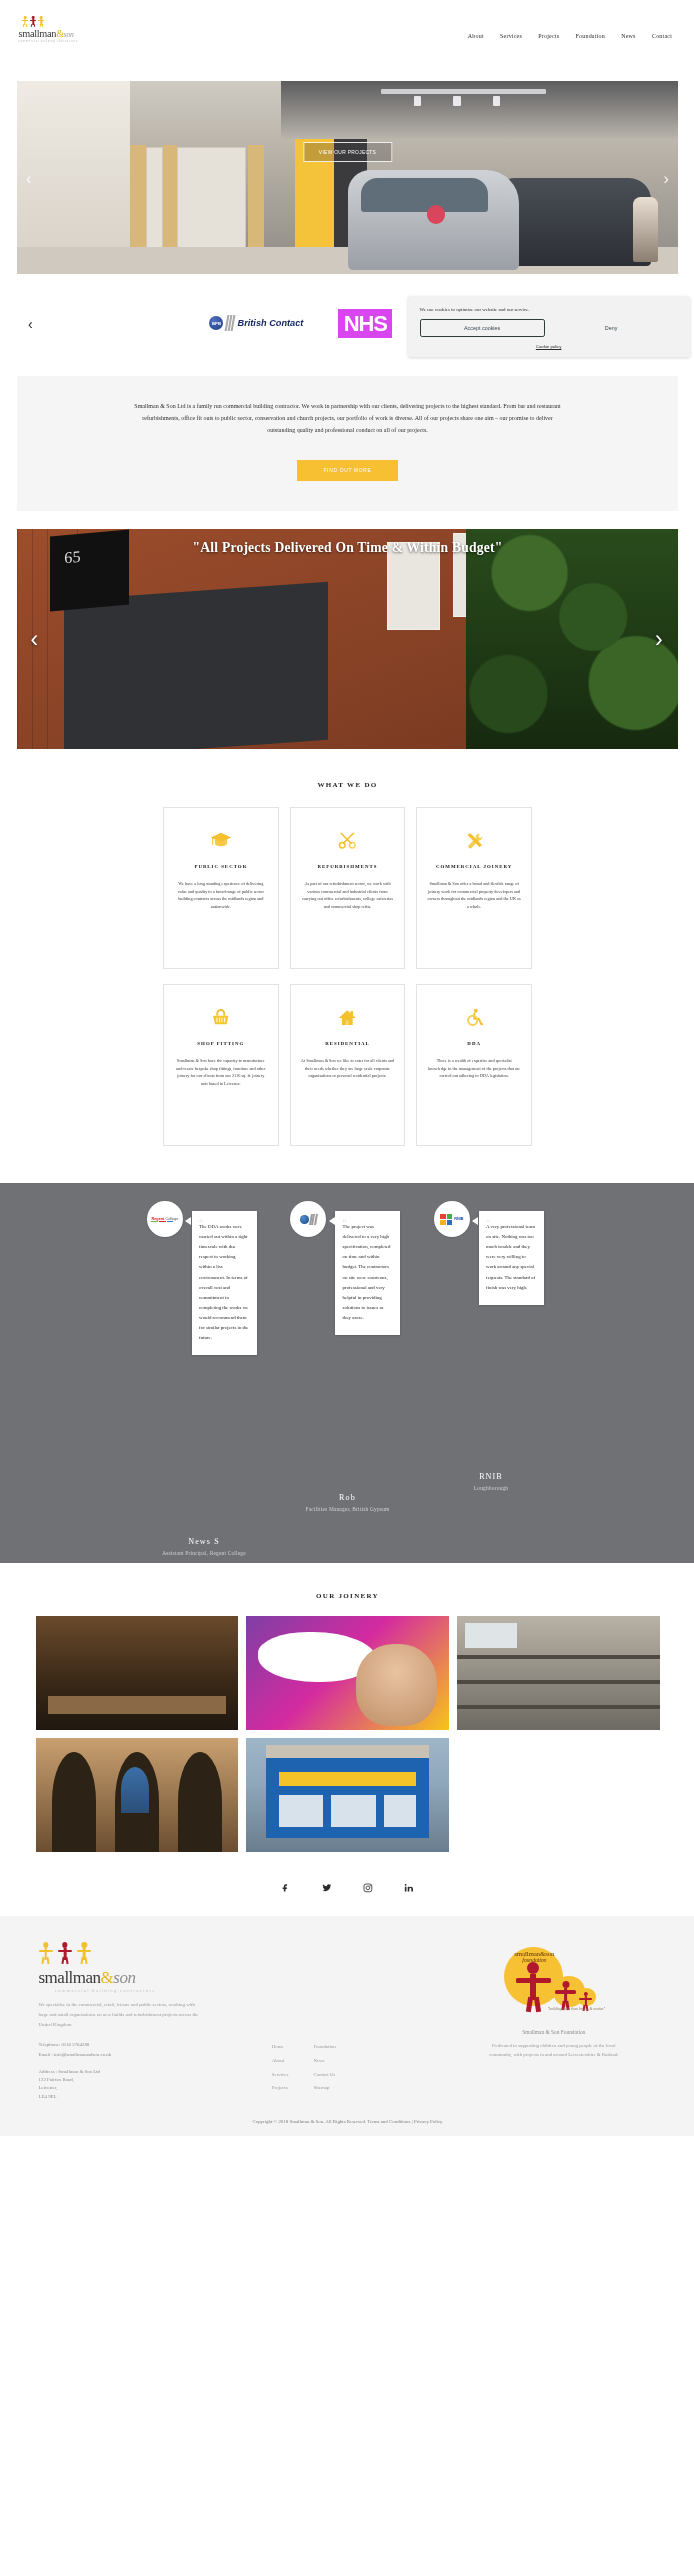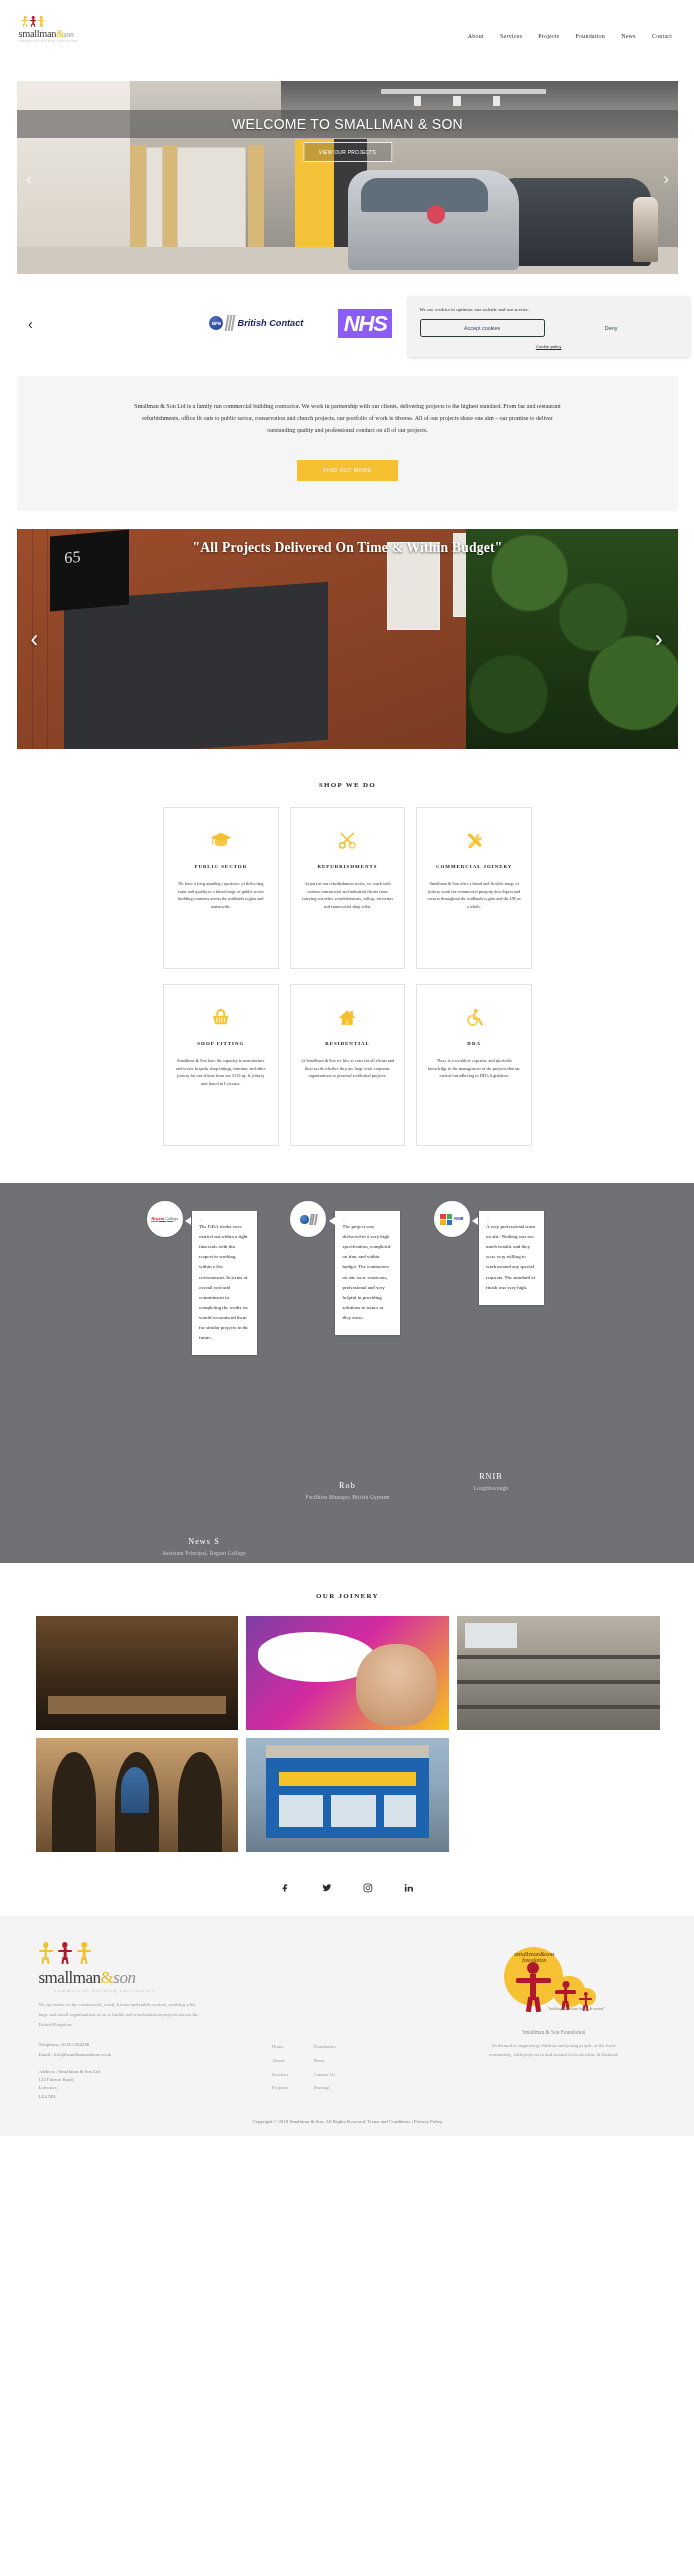--- a/index.html
+++ b/index.html
@@ -104,21 +104,21 @@
   }
   .clients .carousel-arrow.left{left:28px;}
   .clients .carousel-arrow.right{right:28px;}
   .client-logo{height:33px;display:flex;align-items:center;justify-content:center;}
   .bg-logo{display:flex;align-items:center;gap:2.2px;}
   .bg-logo .globe{width:14px;height:14px;border-radius:50%;background:radial-gradient(circle at 35% 32%, #4e6fc0, #1e3d84);display:flex;align-items:center;justify-content:center;}
   .bg-logo .globe span{color:#fff;font-size:4.3px;font-family:"Liberation Sans",sans-serif;font-weight:bold;}
   .bg-logo .bars{display:flex;gap:1.1px;margin-left:0.5px;}
   .bg-logo .bars i{display:block;width:1.6px;height:16.3px;background:#a8a8a8;transform:skewX(-10deg);}
   .bg-logo .bg-name{font-family:"Liberation Sans",sans-serif;font-weight:bold;font-style:italic;font-size:9.2px;color:#13255e;margin-left:2.2px;}
-  .nhs-logo{background:#8b5cf6;color:#fff;font-family:"Liberation Sans",sans-serif;font-weight:bold;font-style:italic;font-size:22px;padding:1.1px 5.4px;letter-spacing:-1.1px;}
+  .nhs-logo{background:#d946ef;color:#fff;font-family:"Liberation Sans",sans-serif;font-weight:bold;font-size:22px;padding:1.1px 5.4px;letter-spacing:-1.1px;}
   .v-logo{display:flex;align-items:center;gap:2.2px;}
   .v-logo .vmark{width:15px;height:18.5px;border:2.2px solid #e2001a;border-radius:50%;display:flex;align-items:center;justify-content:center;}
   .v-logo .vmark i{display:block;width:4.3px;height:8.7px;background:#e2001a;border-radius:50%;}
   .v-logo .vtext{font-family:"Liberation Sans",sans-serif;font-weight:bold;font-size:12px;color:#e2001a;}
 
   
   .cookie-banner{
     position:absolute; right:5.4px; top:297px; width:282px;
     background:#f2f2f2; border-radius:2.2px; padding:9.8px 12px 8.7px;
     box-shadow:0 0.5px 3.3px rgba(0,0,0,.16); z-index:50;
@@ -388,23 +388,20 @@
       <div class="yellowwall"></div>
         <div class="darkgap"></div>
       <div class="floor"></div>
       <div class="carB"></div>
       <div class="carA">
           <div class="glass"></div>
         </div>
       <div class="badge"></div>
       <div class="person"></div>
     </div>
-    <div class="hero-band">
-      <h1 class="hero-title">WELCOME TO SMALLMAN &amp; SON</h1>
-    </div>
     <a href="#" class="hero-cta">VIEW OUR PROJECTS</a>
     <div class="hero-arrow left">‹</div>
     <div class="hero-arrow right">›</div>
   </section>
 
   <section class="clients">
     <div class="carousel-arrow left">‹</div>
     <div class="client-logo">
       <div class="bg-logo">
         <span class="globe">
@@ -456,21 +453,21 @@
       <div class="win w1"></div>
         <div class="win w2"></div>
       <div class="foliage"></div>
     </div>
     <h2 class="qb-title">"All Projects Delivered On Time &amp; Within Budget"</h2>
     <div class="qb-arrow left">‹</div>
     <div class="qb-arrow right">›</div>
   </section>
 
   <section class="what-we-do">
-    <h2 class="section-title">SHOP WE DO</h2>
+    <h2 class="section-title">WHAT WE DO</h2>
     <div class="cards-grid">
       <div class="svc-card">
         <div class="svc-icon">
           <svg viewBox="0 0 64 48" width="22" height="16.3">
               <path d="M32 2 62 16 32 30 2 16Z" fill="#f5c02f"></path>
               <path d="M14 21v12c0 5 9 9 18 9s18-4 18-9V21l-18 8Z" fill="#f7c947"></path>
               <path d="M6 18v20h3V18Z" fill="#f5c02f"></path>
             </svg>
         </div>
         <div class="svc-name">PUBLIC SECTOR</div>
@@ -566,21 +563,21 @@
                 <i></i>
                 <i></i>
                 <i></i>
               </span>
             </div>
         </div>
         <div class="testi-bubble">
           <span class="testi-quote">“</span>
           <span>The project was delivered to a very high specification, completed on time and within budget. The contractors on site were courteous, professional and very helpful in providing solutions to issues as they arose.</span>
         </div>
-        <div class="testi-author" style="top:280px">
+        <div class="testi-author" style="top:292px">
           <div class="testi-name">Rob</div>
           <div class="testi-role">Facilities Manager, British Gypsum</div>
         </div>
       </div>
 
       <div class="testi">
         <div class="testi-avatar">
           <div class="av-rnib-wrap">
             <span class="av-rnib">
                 <i></i>

